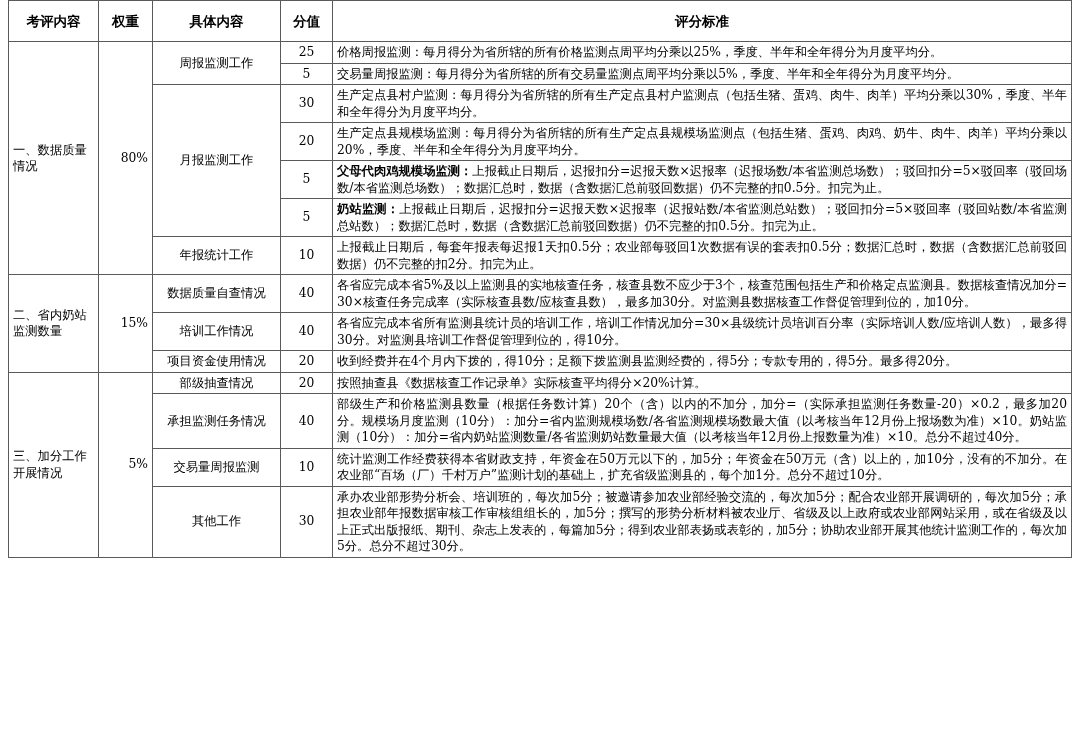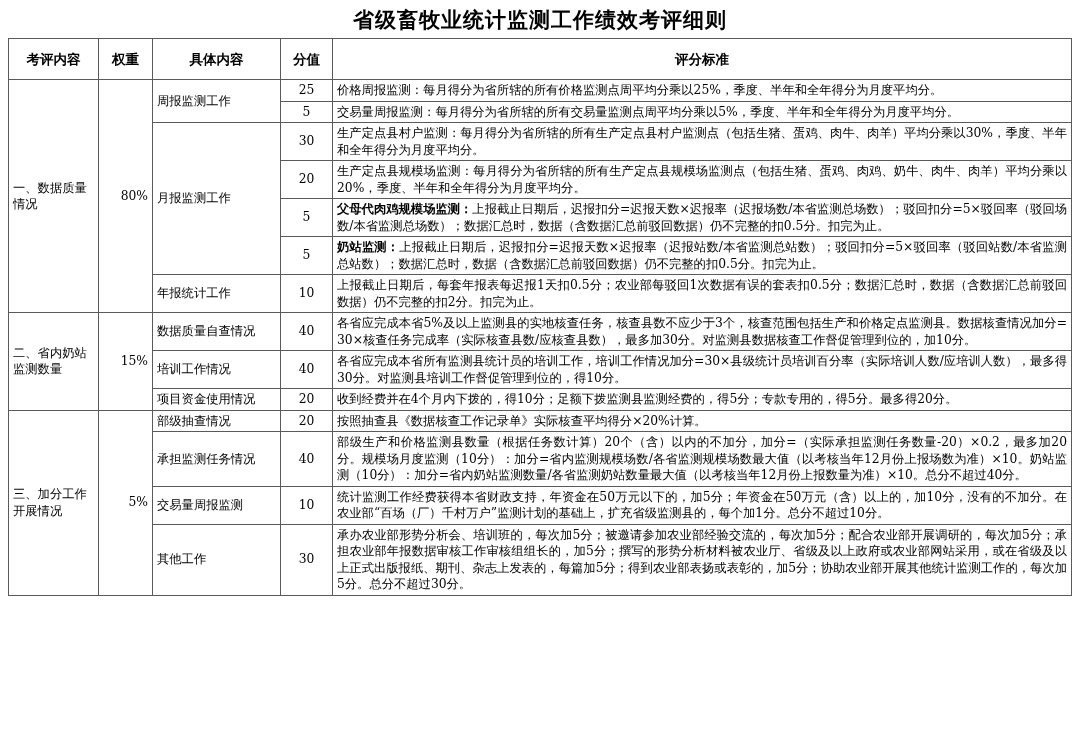--- a/index.html
+++ b/index.html
@@ -65,21 +65,21 @@
   td.section-cell {
     text-align: left;
     font-size: 13px;
     line-height: 19px;
   }
   td.weight-cell {
     text-align: right;
     font-size: 12.5px;
   }
   td.item-cell {
-    text-align: left;
+    text-align: center;
     font-size: 12.5px;
     line-height: 18px;
   }
   td.score-cell {
     text-align: center;
     font-size: 12.5px;
   }
   td.std-cell {
     text-align: left;
     text-align: justify;
@@ -95,21 +95,20 @@
     position: absolute;
     inset: 0;
     pointer-events: none;
   }
 </style>
 </head>
 <body>
 
 <div class="page">
 
-  <h1 class="doc-title">省级畜牧业统计监测工作绩效考评细则</h1>
 
   <table class="eval">
     <colgroup>
       <col class="c-content">
       <col class="c-weight">
       <col class="c-item">
       <col class="c-score">
       <col class="c-std">
     </colgroup>
     <thead>

